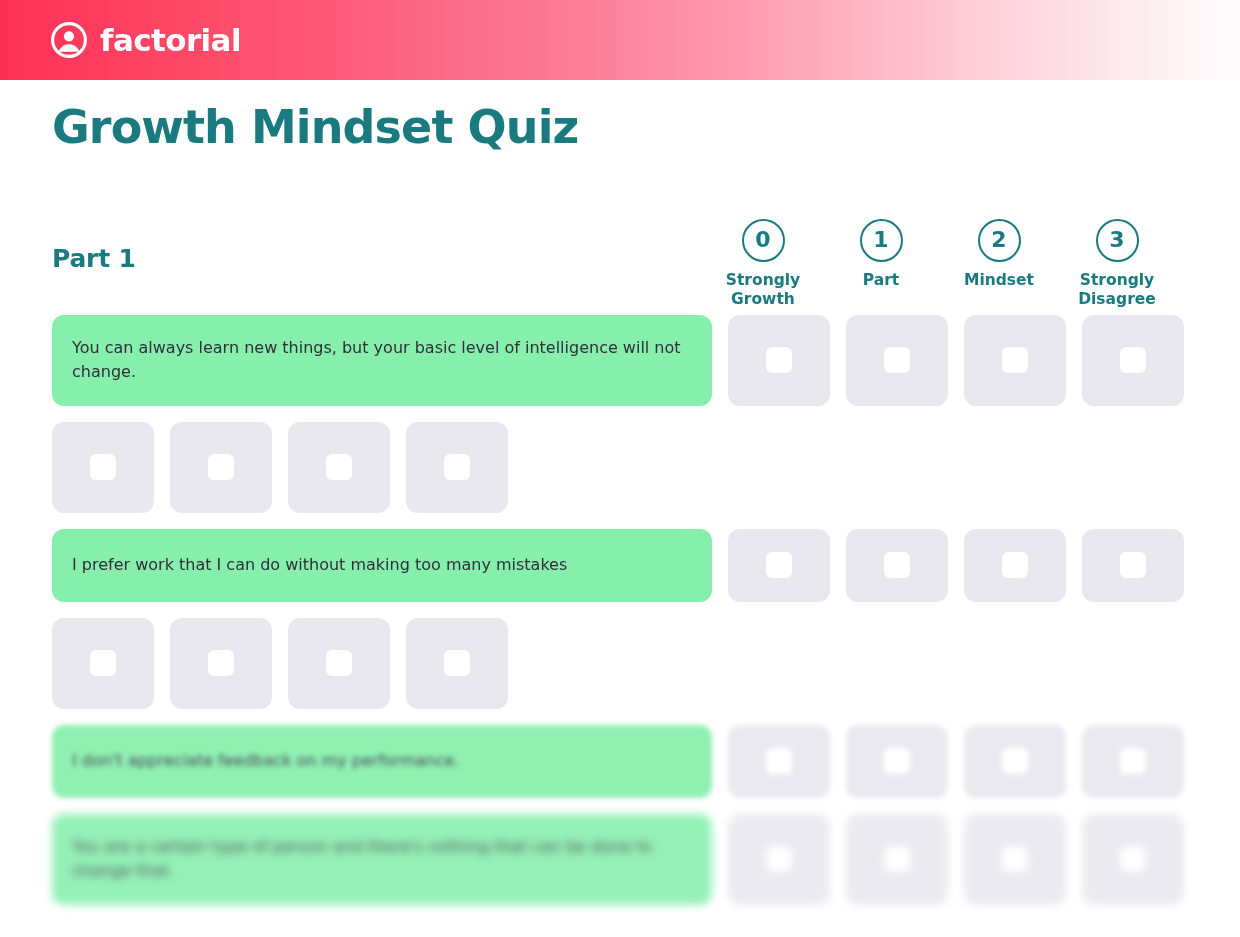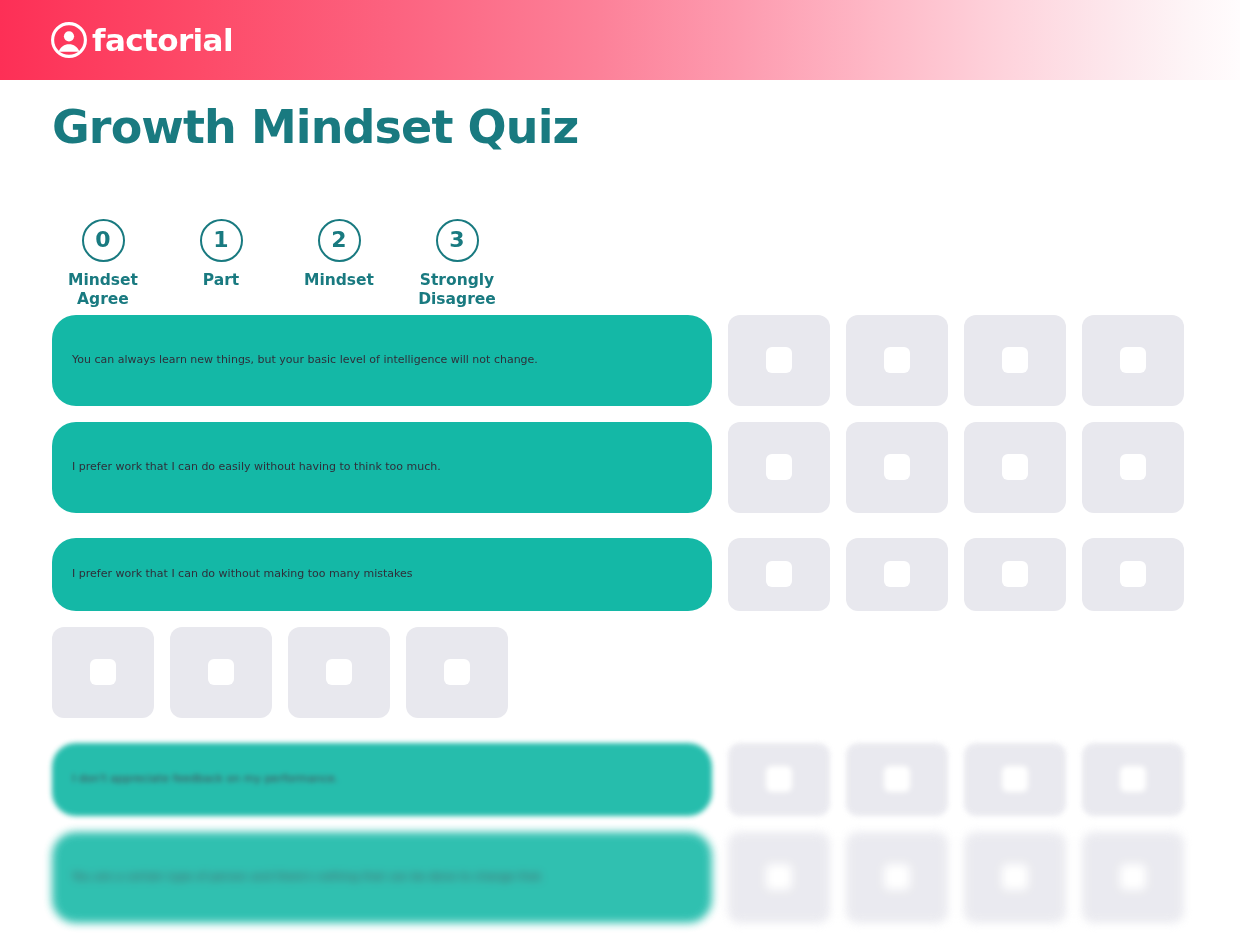--- a/index.html
+++ b/index.html
@@ -33,21 +33,21 @@
         #fde8ed 90%,
         #fef5f7 96%,
         #fffcfd 100%);
   }
   .header-inner {
     position: absolute;
     left: 50px;
     top: 21px;
     display: flex;
     align-items: center;
-    gap: 4px;
+    gap: 12px;
   }
   .logo-mark {
     width: 38px;
     height: 38px;
     display: block;
   }
   .logo-word {
     color: #ffffff;
     font-size: 31px;
     font-weight: 700;
@@ -134,24 +134,24 @@
   .rows { margin-top: 6px; }
 
   .q-row {
     display: flex;
     gap: 16px;
     margin-bottom: 16px;
   }
 
   .q-text {
     width: 660px;
-    background: #14b8a6;
-    border-radius: 24px;
+    background: #86efac;
+    border-radius: 12px;
     padding: 22px 20px;
-    font-size: 11px;
+    font-size: 16px;
     line-height: 1.48;
     color: #2f2f3a;
     display: flex;
     align-items: center;
   }
 
   .q-cells {
     flex: 1;
     display: flex;
     gap: 16px;
@@ -168,21 +168,21 @@
 
   .checkbox {
     width: 26px;
     height: 26px;
     background: #ffffff;
     border-radius: 6px;
   }
 
   
   .h-tall  .q-text, .h-tall  .q-cell  { height: 91px; }
-  .h-short .q-text, .h-short .q-cell  { height: 73px; margin-top: 9px; }
+  .h-short .q-text, .h-short .q-cell  { height: 73px; }
 
   
   .blur-1 { filter: blur(2.6px); opacity: 0.92; }
   .blur-2 { filter: blur(4.2px); opacity: 0.88; }
 
   .blur-1 .q-text, .blur-2 .q-text { color: #3a3a46; }
 </style>
 </head>
 <body>
 
@@ -197,26 +197,27 @@
   </div>
 </div>
 
 <div class="page">
 
   <h1 class="page-title">Growth Mindset Quiz</h1>
 
   <div class="quiz">
 
     <div class="scale-header">
+      <div class="part-label">Part 1</div>
 
       <div class="scale-cols">
 
         <div class="scale-col">
           <div class="scale-circle">0</div>
-          <div class="scale-text">Mindset Agree</div>
+          <div class="scale-text">Strongly Growth</div>
         </div>
 
         <div class="scale-col">
           <div class="scale-circle">1</div>
           <div class="scale-text">Part</div>
         </div>
 
         <div class="scale-col">
           <div class="scale-circle">2</div>
           <div class="scale-text">Mindset</div>
@@ -244,21 +245,20 @@
           <div class="q-cell">
               <span class="checkbox"></span>
             </div>
           <div class="q-cell">
               <span class="checkbox"></span>
             </div>
         </div>
       </div>
 
       <div class="q-row h-tall">
-        <div class="q-text">I prefer work that I can do easily without having to think too much.</div>
         <div class="q-cells">
           <div class="q-cell">
               <span class="checkbox"></span>
             </div>
           <div class="q-cell">
               <span class="checkbox"></span>
             </div>
           <div class="q-cell">
               <span class="checkbox"></span>
             </div>

